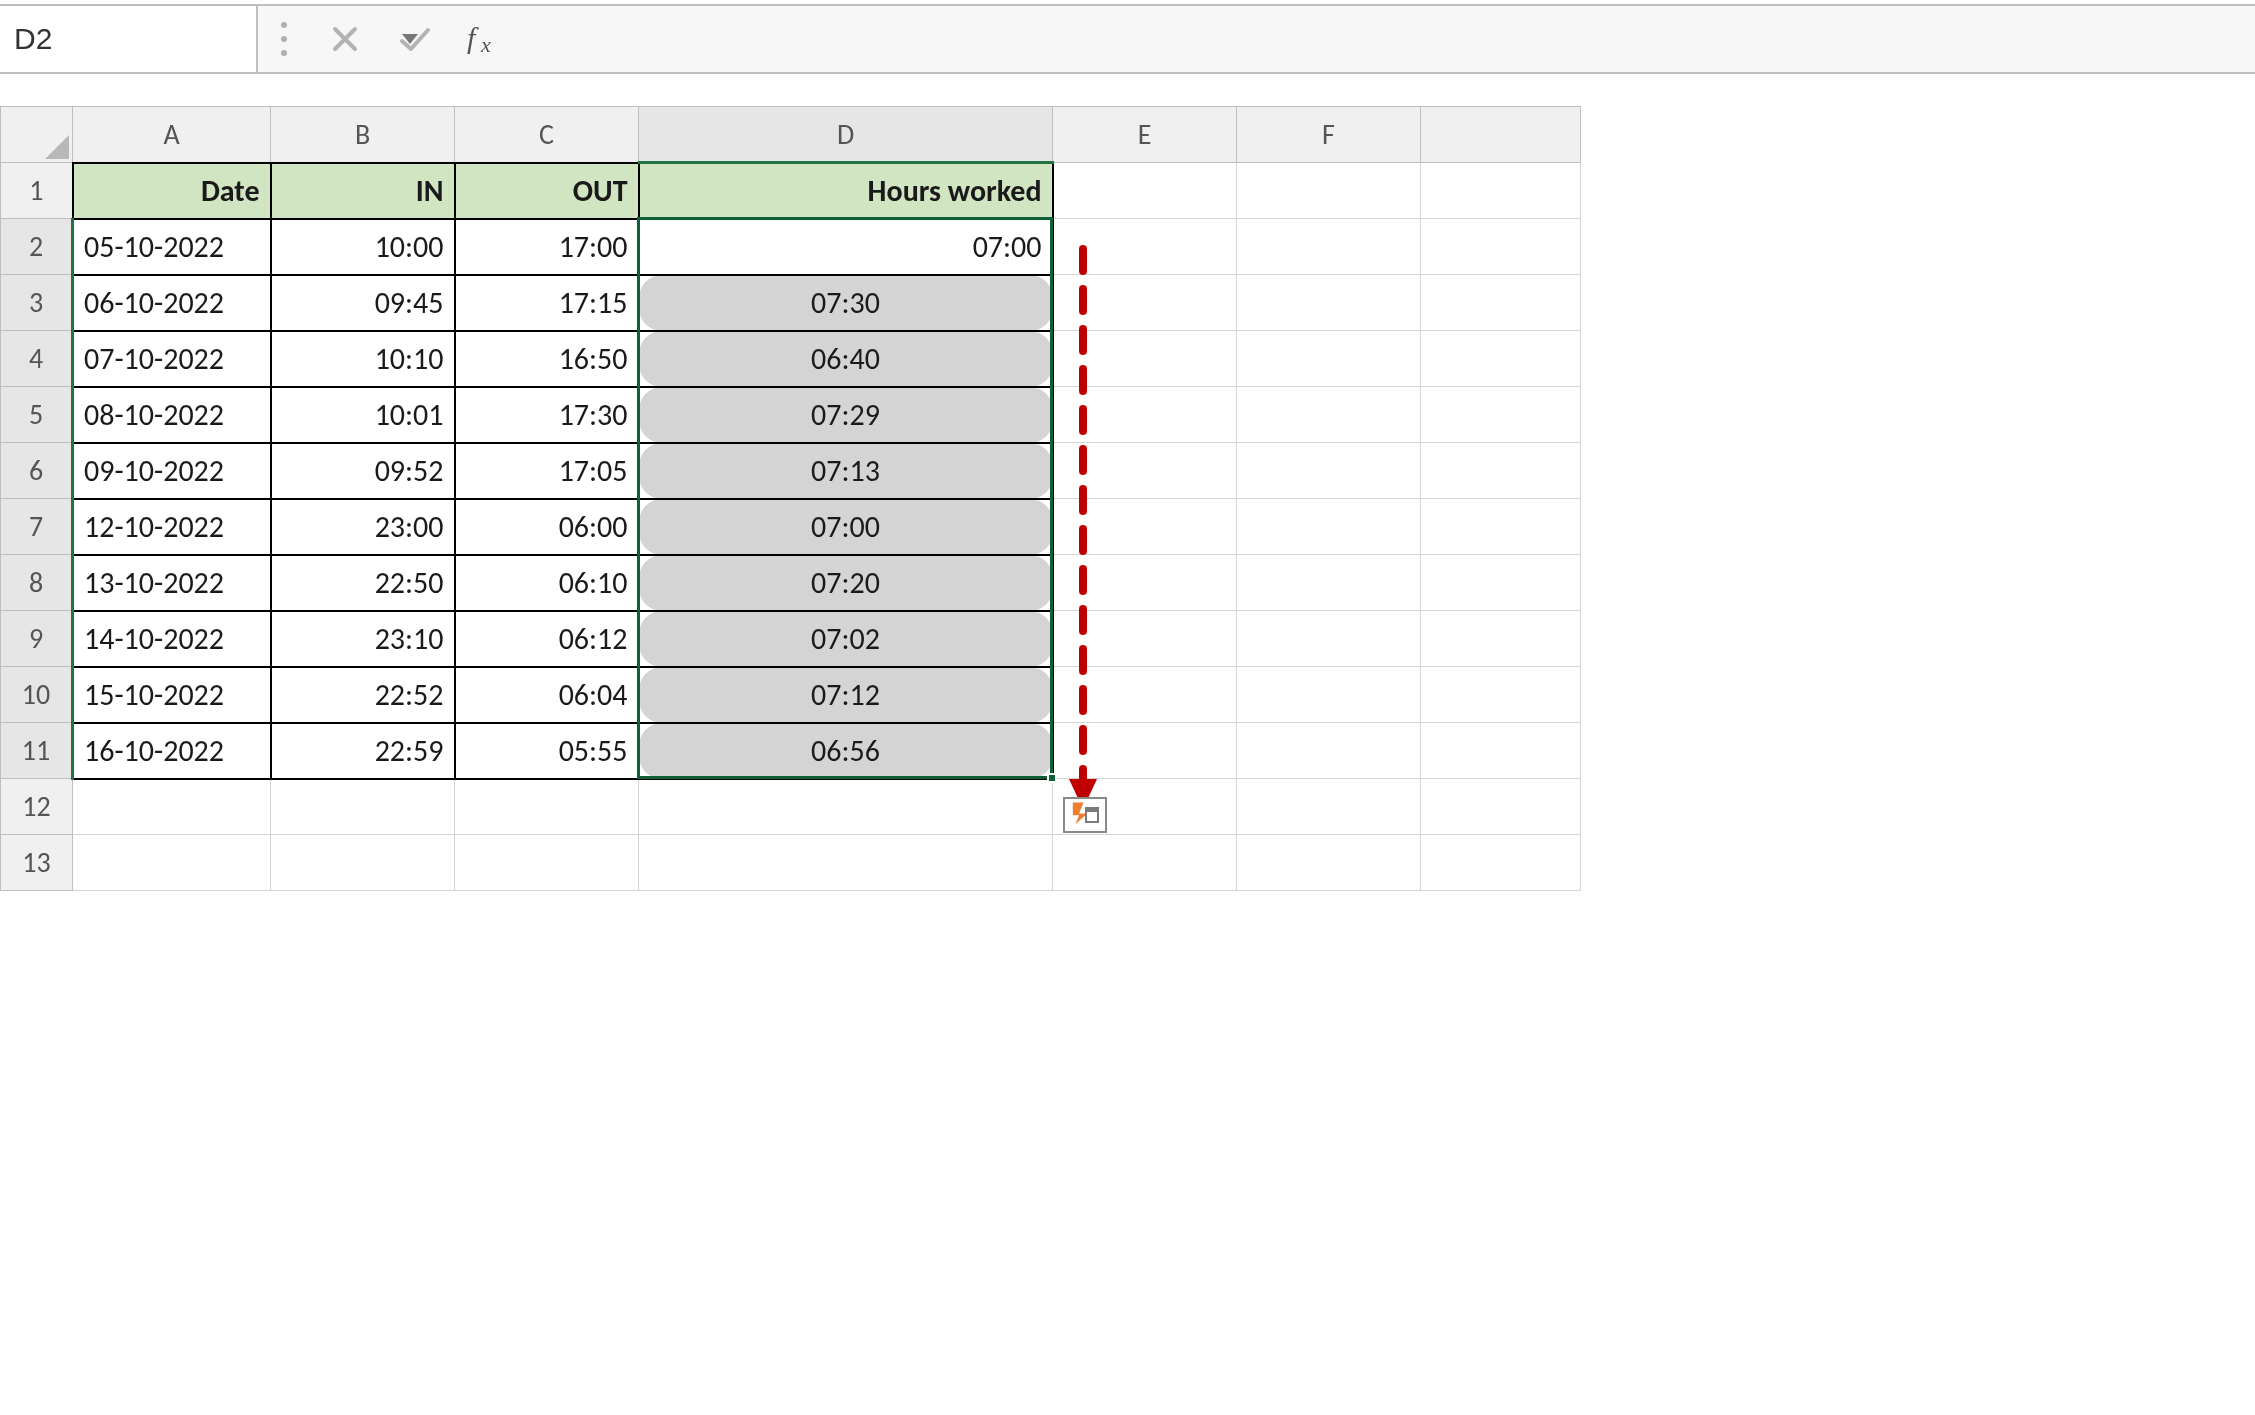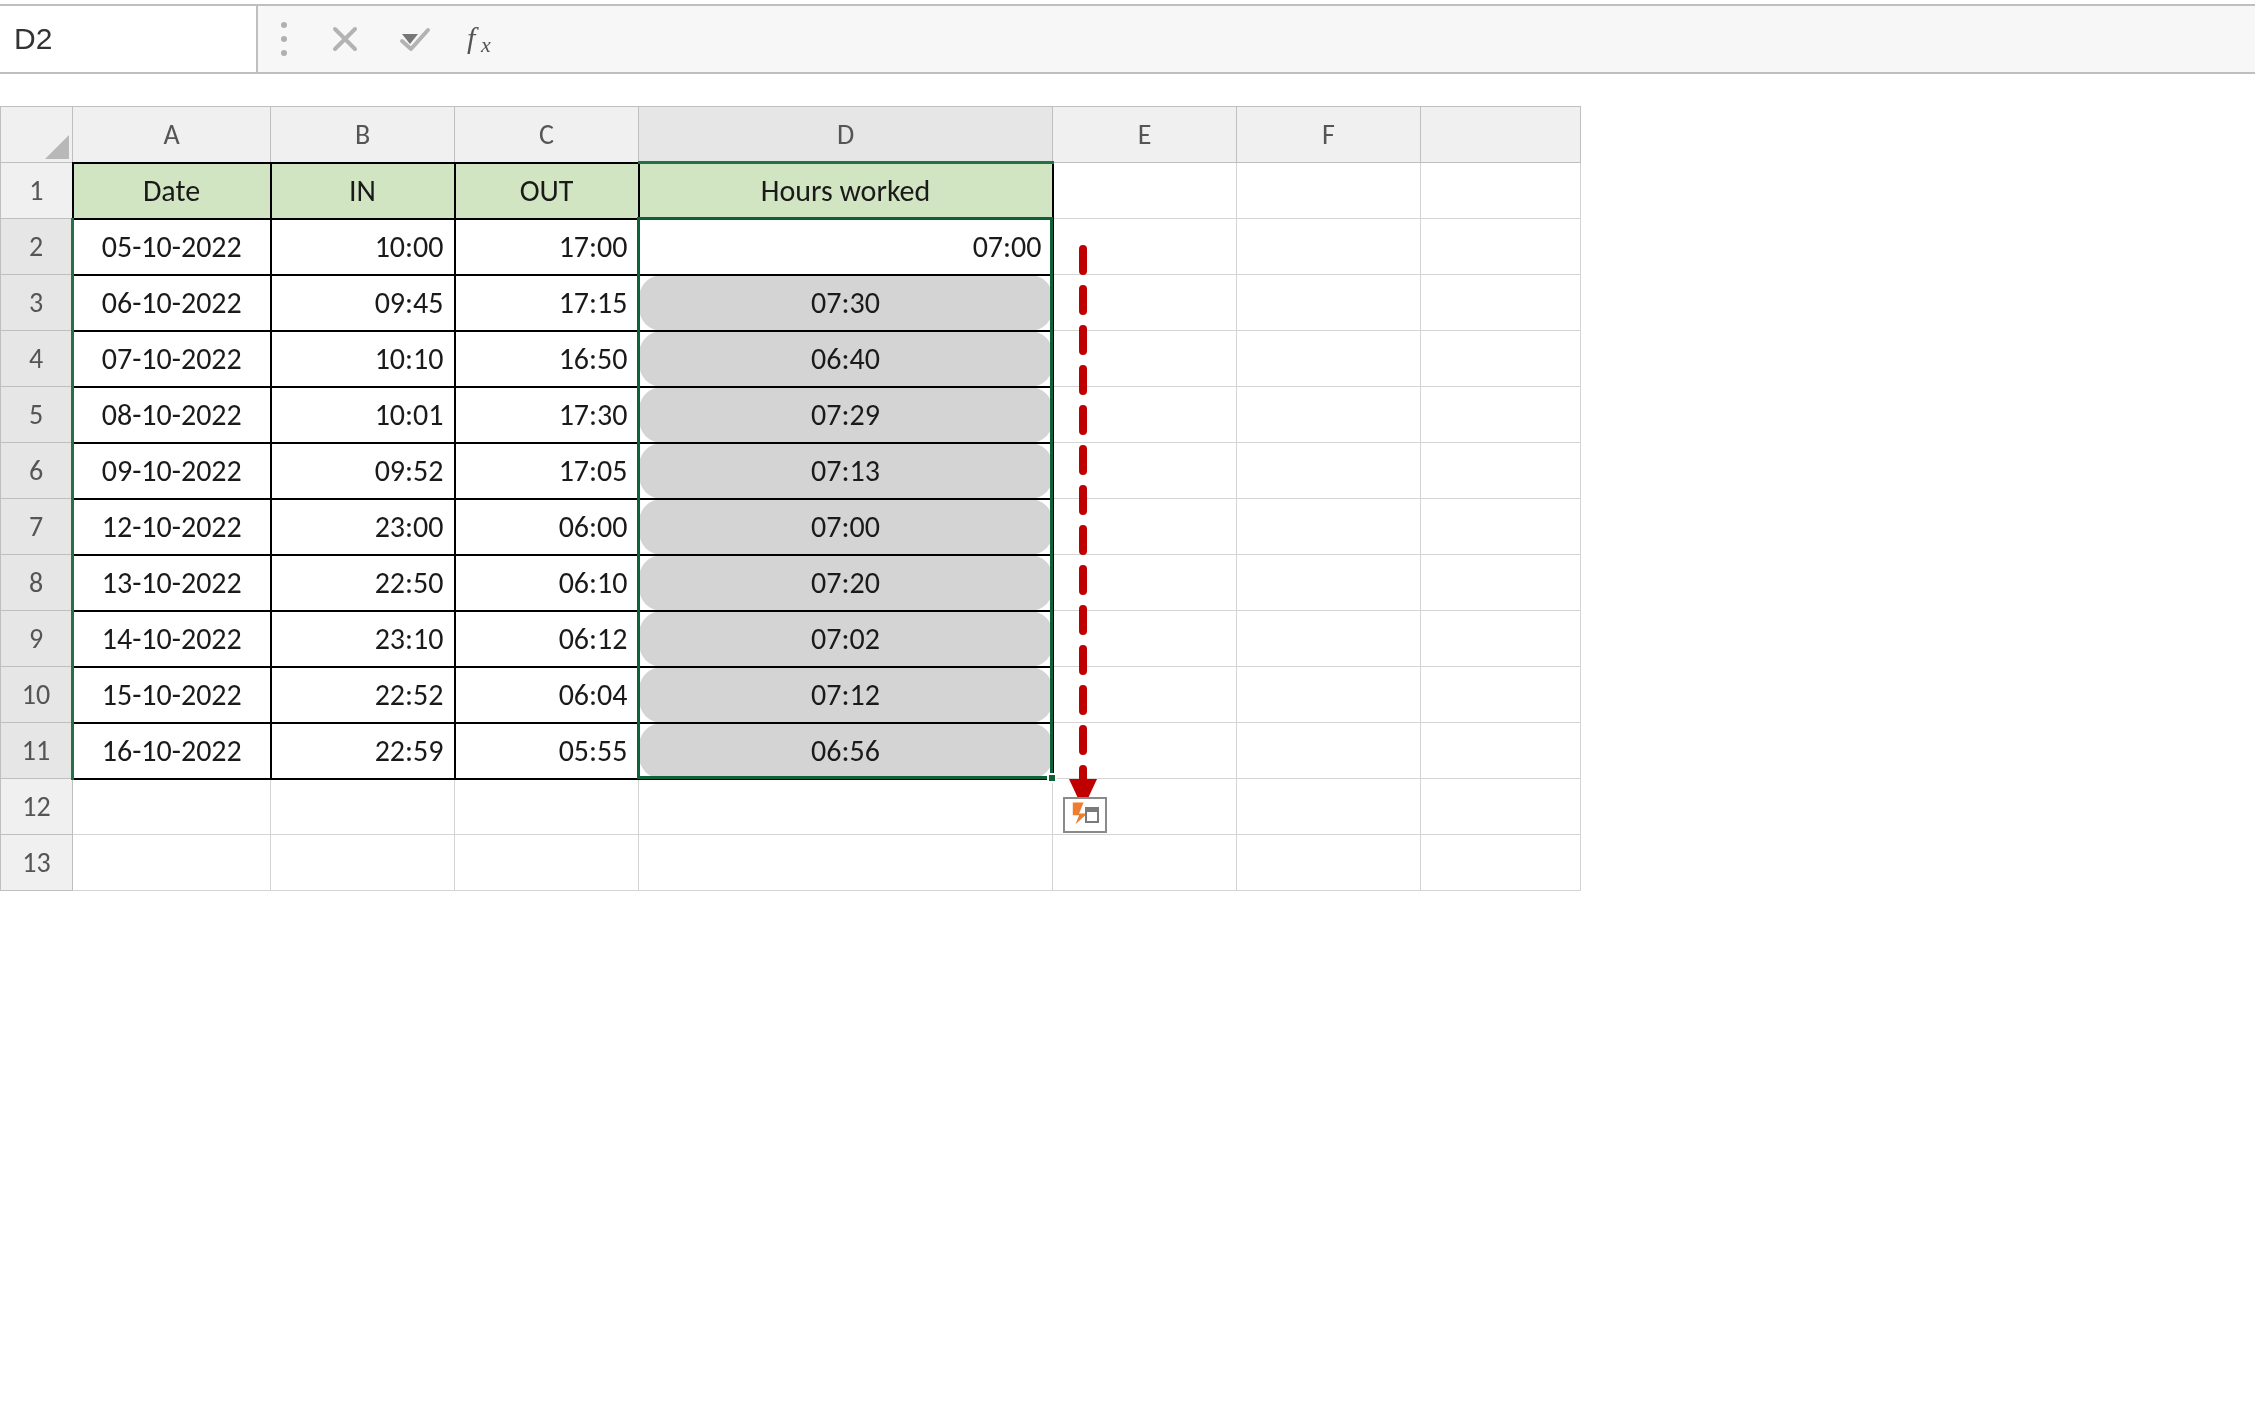--- a/index.html
+++ b/index.html
@@ -96,23 +96,23 @@
   }
   th.row.sel{background:var(--col-selected);border-right:3px solid var(--select-accent);}
   td{
     border:1px solid var(--grid-border);
     height:56px;
     padding:0 10px;
     white-space:nowrap;
     font-size:30px;
   }
   td.data{border:2px solid #000;background:#fff;}
-  td.hdr{border:2px solid #000;background:var(--table-header);font-weight:400;text-align:center;}
+  td.hdr{border:2px solid #000;background:var(--table-header);font-weight:700;text-align:right;}
   .r{text-align:right;border-radius:23px;}
-  .l{text-align:center;}
+  .l{text-align:left;}
 
   
   td.selfill{background:var(--cell-selected);text-align:center;}
   td.active{background:#ffffff;}
 
   
   .sel-outline{
     position:absolute;
     border:3px solid var(--select-accent-dark);
     pointer-events:none;

